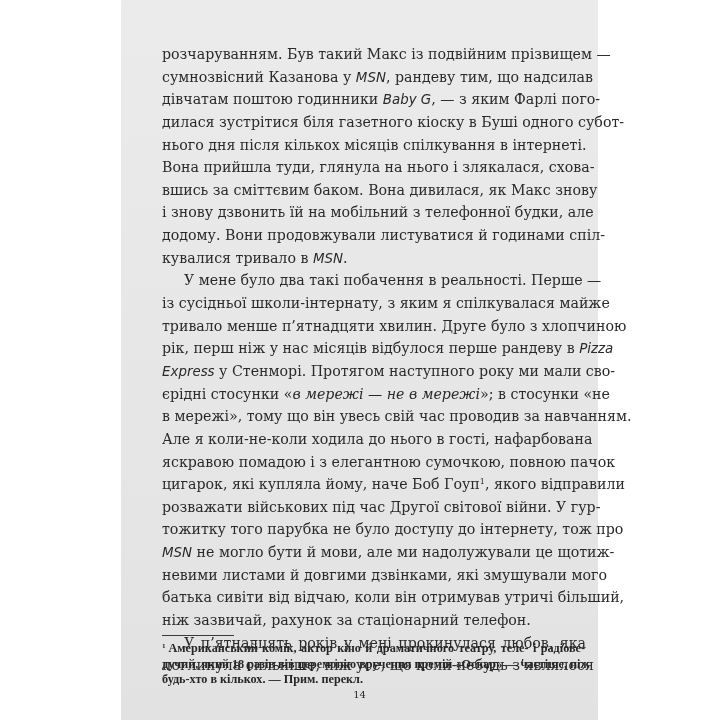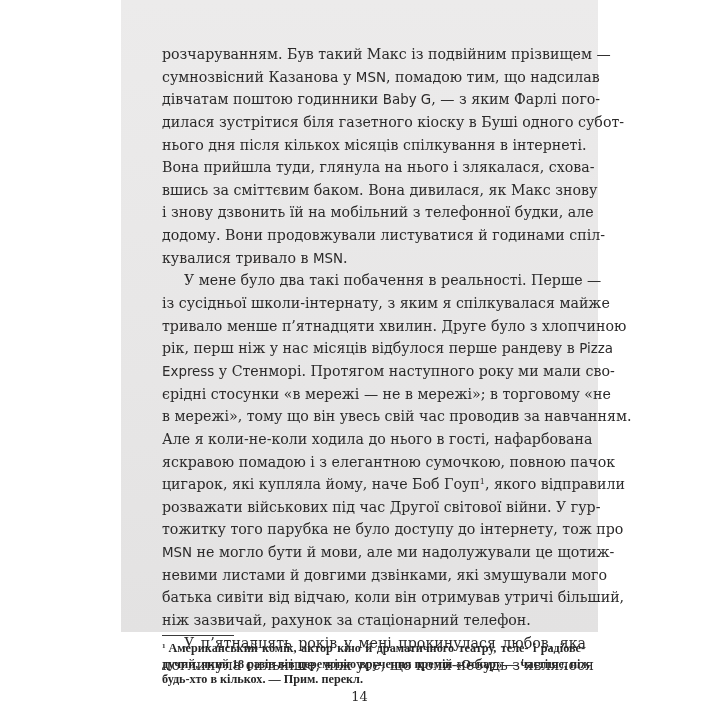--- a/index.html
+++ b/index.html
@@ -8,21 +8,21 @@
       width: 720px;
       height: 720px;
       background: #ffffff;
       overflow: hidden;
     }
     .page {
       position: absolute;
       left: 121px;
       top: 0;
       width: 477px;
-      height: 632px;
+      height: 720px;
       background: linear-gradient(180deg, #ecebeb 0%, #e7e6e6 60%, #e3e2e2 100%);
     }
     .body-text {
       position: absolute;
       left: 41px;
       top: 43px;
       width: 424px;
       font-family: "DejaVu Serif", serif;
       font-size: 14.2px;
       line-height: 22.65px;
@@ -36,24 +36,26 @@
       height: 22.65px;
       overflow: visible;
     }
     .line.last {
       text-align-last: left;
     }
     .line.indent {
       padding-left: 22px;
     }
     .it {
+      font-style: italic;
       font-family: "DejaVu Sans", sans-serif;
       font-size: 13.4px;
     }
     .it-serif {
+      font-style: italic;
       margin-top: 27px;
     }
     sup.fnref {
       font-size: 8px;
       vertical-align: 5px;
       line-height: 0;
     }
     .footnote-rule {
       position: absolute;
       left: 41px;
@@ -88,50 +90,50 @@
       line-height: 0;
       margin-right: 3px;
     }
     .page-number {
       position: absolute;
       left: 0;
       width: 477px;
       top: 689px;
       text-align: center;
       font-family: "DejaVu Serif", serif;
-      font-size: 13px;
+      font-size: 10px;
       color: #2b2a2a;
     }
   </style>
 </head>
 <body>
 
 <div class="page">
   <div class="body-text">
 
     <div>
       <span class="line">розчаруванням. Був такий Макс із подвійним прізвищем —</span>
-      <span class="line"><span>сумнозвісний Казанова у </span><span class="it">MSN</span><span>, помадою тим, що надсилав</span></span>
+      <span class="line"><span>сумнозвісний Казанова у </span><span class="it">MSN</span><span>, рандеву тим, що надсилав</span></span>
       <span class="line"><span>дівчатам поштою годинники </span><span class="it">Baby G</span><span>, — з яким Фарлі пого-</span></span>
       <span class="line">дилася зустрітися біля газетного кіоску в Буші одного субот-</span>
       <span class="line">нього дня після кількох місяців спілкування в інтернеті.</span>
       <span class="line">Вона прийшла туди, глянула на нього і злякалася, схова-</span>
       <span class="line">вшись за сміттєвим баком. Вона дивилася, як Макс знову</span>
       <span class="line">і знову дзвонить їй на мобільний з телефонної будки, але</span>
       <span class="line">додому. Вони продовжували листуватися й годинами спіл-</span>
       <span class="line last"><span>кувалися тривало в </span><span class="it">MSN</span><span>.</span></span>
     </div>
 
     <div>
       <span class="line indent">У мене було два такі побачення в реальності. Перше —</span>
       <span class="line">із сусідньої школи-інтернату, з яким я спілкувалася майже</span>
       <span class="line">тривало менше п’ятнадцяти хвилин. Друге було з хлопчиною</span>
       <span class="line"><span>рік, перш ніж у нас місяців відбулося перше рандеву в </span><span class="it">Pizza</span></span>
       <span class="line"><span class="it">Express</span><span> у Стенморі. Протягом наступного року ми мали сво-</span></span>
-      <span class="line"><span>єрідні стосунки «</span><span class="it-serif">в мережі — не в мережі</span><span>»; в торговому «не</span></span>
+      <span class="line"><span>єрідні стосунки «</span><span class="it-serif">в мережі — не в мережі</span><span>»; в стосунки «не</span></span>
       <span class="line">в мережі», тому що він увесь свій час проводив за навчанням.</span>
       <span class="line">Але я коли-не-коли ходила до нього в гості, нафарбована</span>
       <span class="line">яскравою помадою і з елегантною сумочкою, повною пачок</span>
       <span class="line"><span>цигарок, які купляла йому, наче Боб Гоуп</span><sup class="fnref">1</sup><span>, якого відправили</span></span>
       <span class="line">розважати військових під час Другої світової війни. У гур-</span>
       <span class="line">тожитку того парубка не було доступу до інтернету, тож про</span>
       <span class="line"><span class="it">MSN</span><span> не могло бути й мови, але ми надолужували це щотиж-</span></span>
       <span class="line">невими листами й довгими дзвінками, які змушували мого</span>
       <span class="line">батька сивіти від відчаю, коли він отримував утричі більший,</span>
       <span class="line last">ніж зазвичай, рахунок за стаціонарний телефон.</span>

